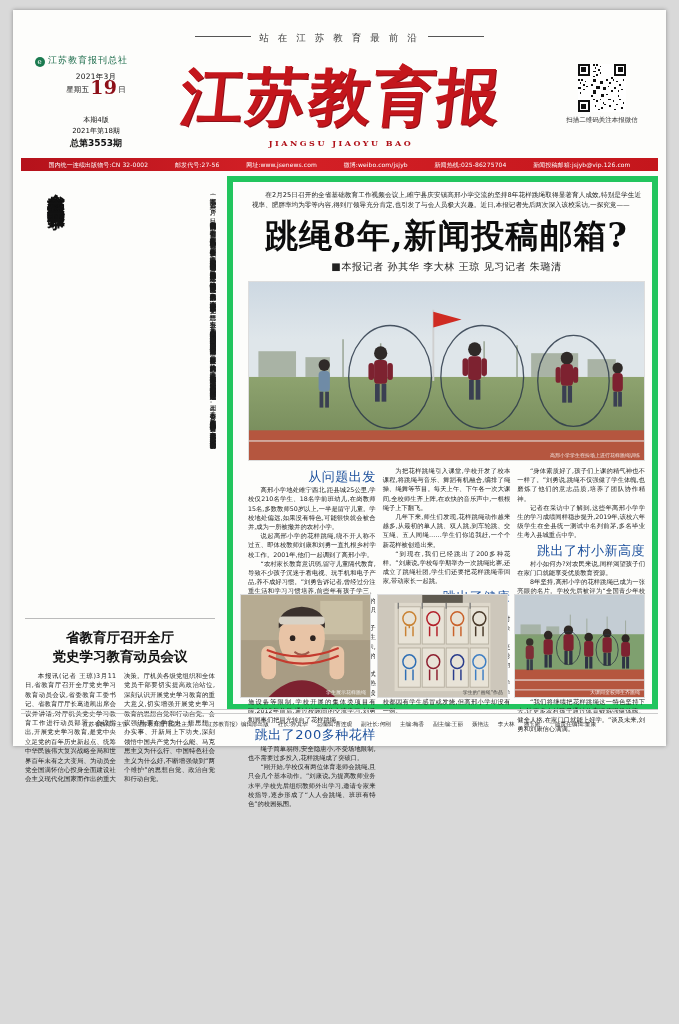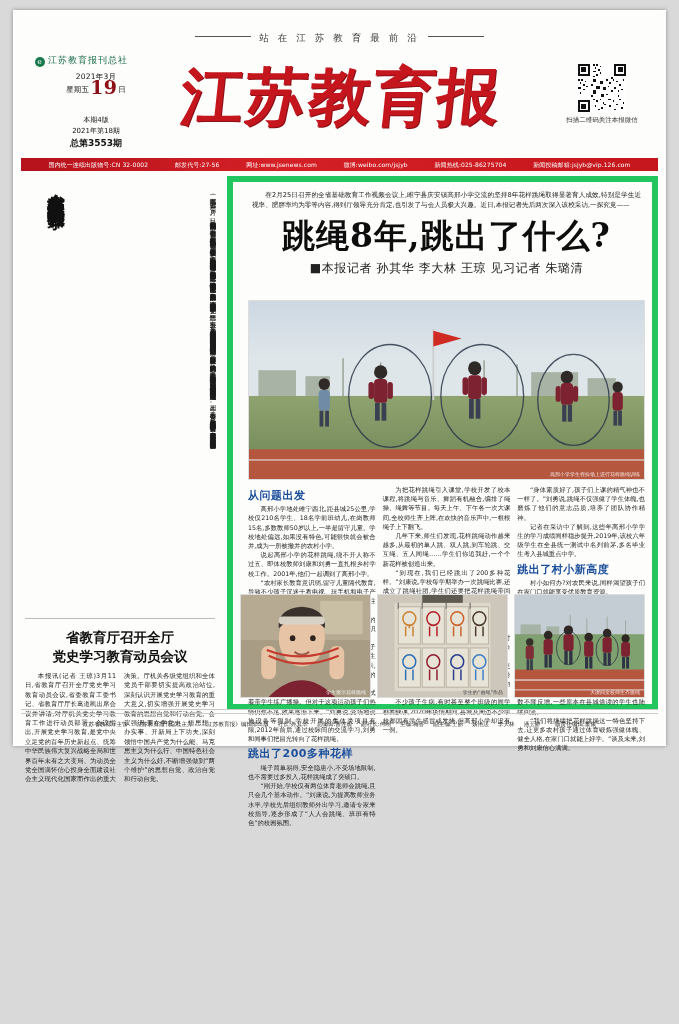--- a/index.html
+++ b/index.html
@@ -86,25 +86,25 @@
     color:#1d1d1d;text-align:justify;overflow:hidden;}
   .col2text p{margin:0;text-indent:12.8px;}
   
   .lead{font-size:6.6px;line-height:10px;color:#1a1a1a;text-align:justify;
     margin:2px 4px 6px 4px;text-indent:13.2px;}
   .mainhead{
     text-align:center;font-size:33px;font-weight:bold;letter-spacing:1px;
     color:#0d0d0d;line-height:40px;margin:2px 0 4px 0;
     font-family:"DejaVu Serif","Liberation Serif",serif;
   }
-  .byline{text-align:center;font-size:12px;color:#222;margin-bottom:23px;letter-spacing:.6px;}
+  .byline{text-align:center;font-size:10px;color:#222;margin-bottom:7px;letter-spacing:.6px;}
   .artgrid{display:flex;gap:7px;}
   .acol{width:138px;font-size:6.3px;line-height:9.2px;color:#1d1d1d;text-align:justify;}
   .acol p{margin:0;text-indent:12.6px;}
-  .sh{color:#1b4f9c;font-weight:bold;font-size:11px;text-align:left;
+  .sh{color:#1b4f9c;font-weight:normal;font-size:13px;text-align:right;
     margin:6px 0 4px 0;text-indent:0;letter-spacing:.5px;}
   
   .hero{width:100%;height:180px;margin:0 0 5px 0;position:relative;overflow:hidden;border:1px solid #ddd;box-sizing:border-box;}
   .photostrip{position:absolute;left:7px;right:7px;bottom:6px;height:104px;display:flex;gap:6px;}
   .pbox{flex:1;position:relative;overflow:hidden;border:1px solid #ddd;box-sizing:border-box;}
   .pcap{position:absolute;right:4px;bottom:2px;font-size:5px;color:#fff;opacity:.85;}
   .pcapd{position:absolute;right:4px;bottom:2px;font-size:5px;color:#333;opacity:.9;}
   
   .footer{position:absolute;left:8px;right:8px;bottom:10px;height:22px;
     border-top:1px solid #c9c9c9;font-size:5.6px;color:#333;
@@ -132,20 +132,21 @@
       </div>
       <div class="r1">
         <span>星期五</span><span class="big">19</span><span>日</span>
       </div>
       <div class="r2">本期4版</div>
       <div class="r3">2021年第18期</div>
       <div class="r4">总第3553期</div>
     </div>
 
     <div class="logo">江苏教育报</div>
+    <div class="logo-py">JIANGSU JIAOYU BAO</div>
 
     <div class="qr">
       <svg class="qrimg" viewBox="0 0 29 29" shape-rendering="crispEdges">
         <rect width="29" height="29" fill="#fff"></rect>
         <g fill="#111">
           <rect x="0" y="0" width="7" height="1"></rect>
             <rect x="0" y="6" width="7" height="1"></rect>
           <rect x="0" y="0" width="1" height="7"></rect>
             <rect x="6" y="0" width="1" height="7"></rect>
           <rect x="2" y="2" width="3" height="3"></rect>
@@ -242,21 +243,21 @@
         <div>省教育厅召开全厅</div>
         <div>党史学习教育动员会议</div>
       </div>
       <div class="col2text">
         <p>本报讯(记者 王琼)3月11日,省教育厅召开全厅党史学习教育动员会议,省委教育工委书记、省教育厅厅长葛道凯出席会议并讲话,对厅机关党史学习教育工作进行动员部署。会议指出,开展党史学习教育,是党中央立足党的百年历史新起点、统筹中华民族伟大复兴战略全局和世界百年未有之大变局、为动员全党全国满怀信心投身全面建设社会主义现代化国家而作出的重大决策。厅机关各级党组织和全体党员干部要切实提高政治站位,深刻认识开展党史学习教育的重大意义,切实增强开展党史学习教育的思想自觉和行动自觉。会议强调,要在学党史、悟思想、办实事、开新局上下功夫,深刻领悟中国共产党为什么能、马克思主义为什么行、中国特色社会主义为什么好,不断增强做到“两个维护”的思想自觉、政治自觉和行动自觉。</p>
       </div>
     </div>
 
     <div class="rightcol">
       <div class="lead">在2月25日召开的全省基础教育工作视频会议上,睢宁县庆安镇高邢小学交流的坚持8年花样跳绳取得显著育人成效,特别是学生近视率、肥胖率均为零等内容,得到厅领导充分肯定,也引发了与会人员极大兴趣。近日,本报记者先后两次深入该校采访,一探究竟——</div>
-      <div class="mainhead">跳绳8年,跳出了什么?</div>
+      <div class="mainhead">跳绳8年,新闻投稿邮箱?</div>
       <div class="byline">■本报记者 孙其华 李大林 王琼 见习记者 朱璐清</div>
 
       <div class="hero">
         <svg width="100%" height="100%" viewBox="0 0 420 180" preserveAspectRatio="none">
           <defs>
             <linearGradient id="sky" x1="0" y1="0" x2="0" y2="1">
               <stop offset="0%" stop-color="#cdd8e2"></stop>
                 <stop offset="60%" stop-color="#dfe6ea"></stop>
             </linearGradient>
             <linearGradient id="grnd" x1="0" y1="0" x2="0" y2="1">

